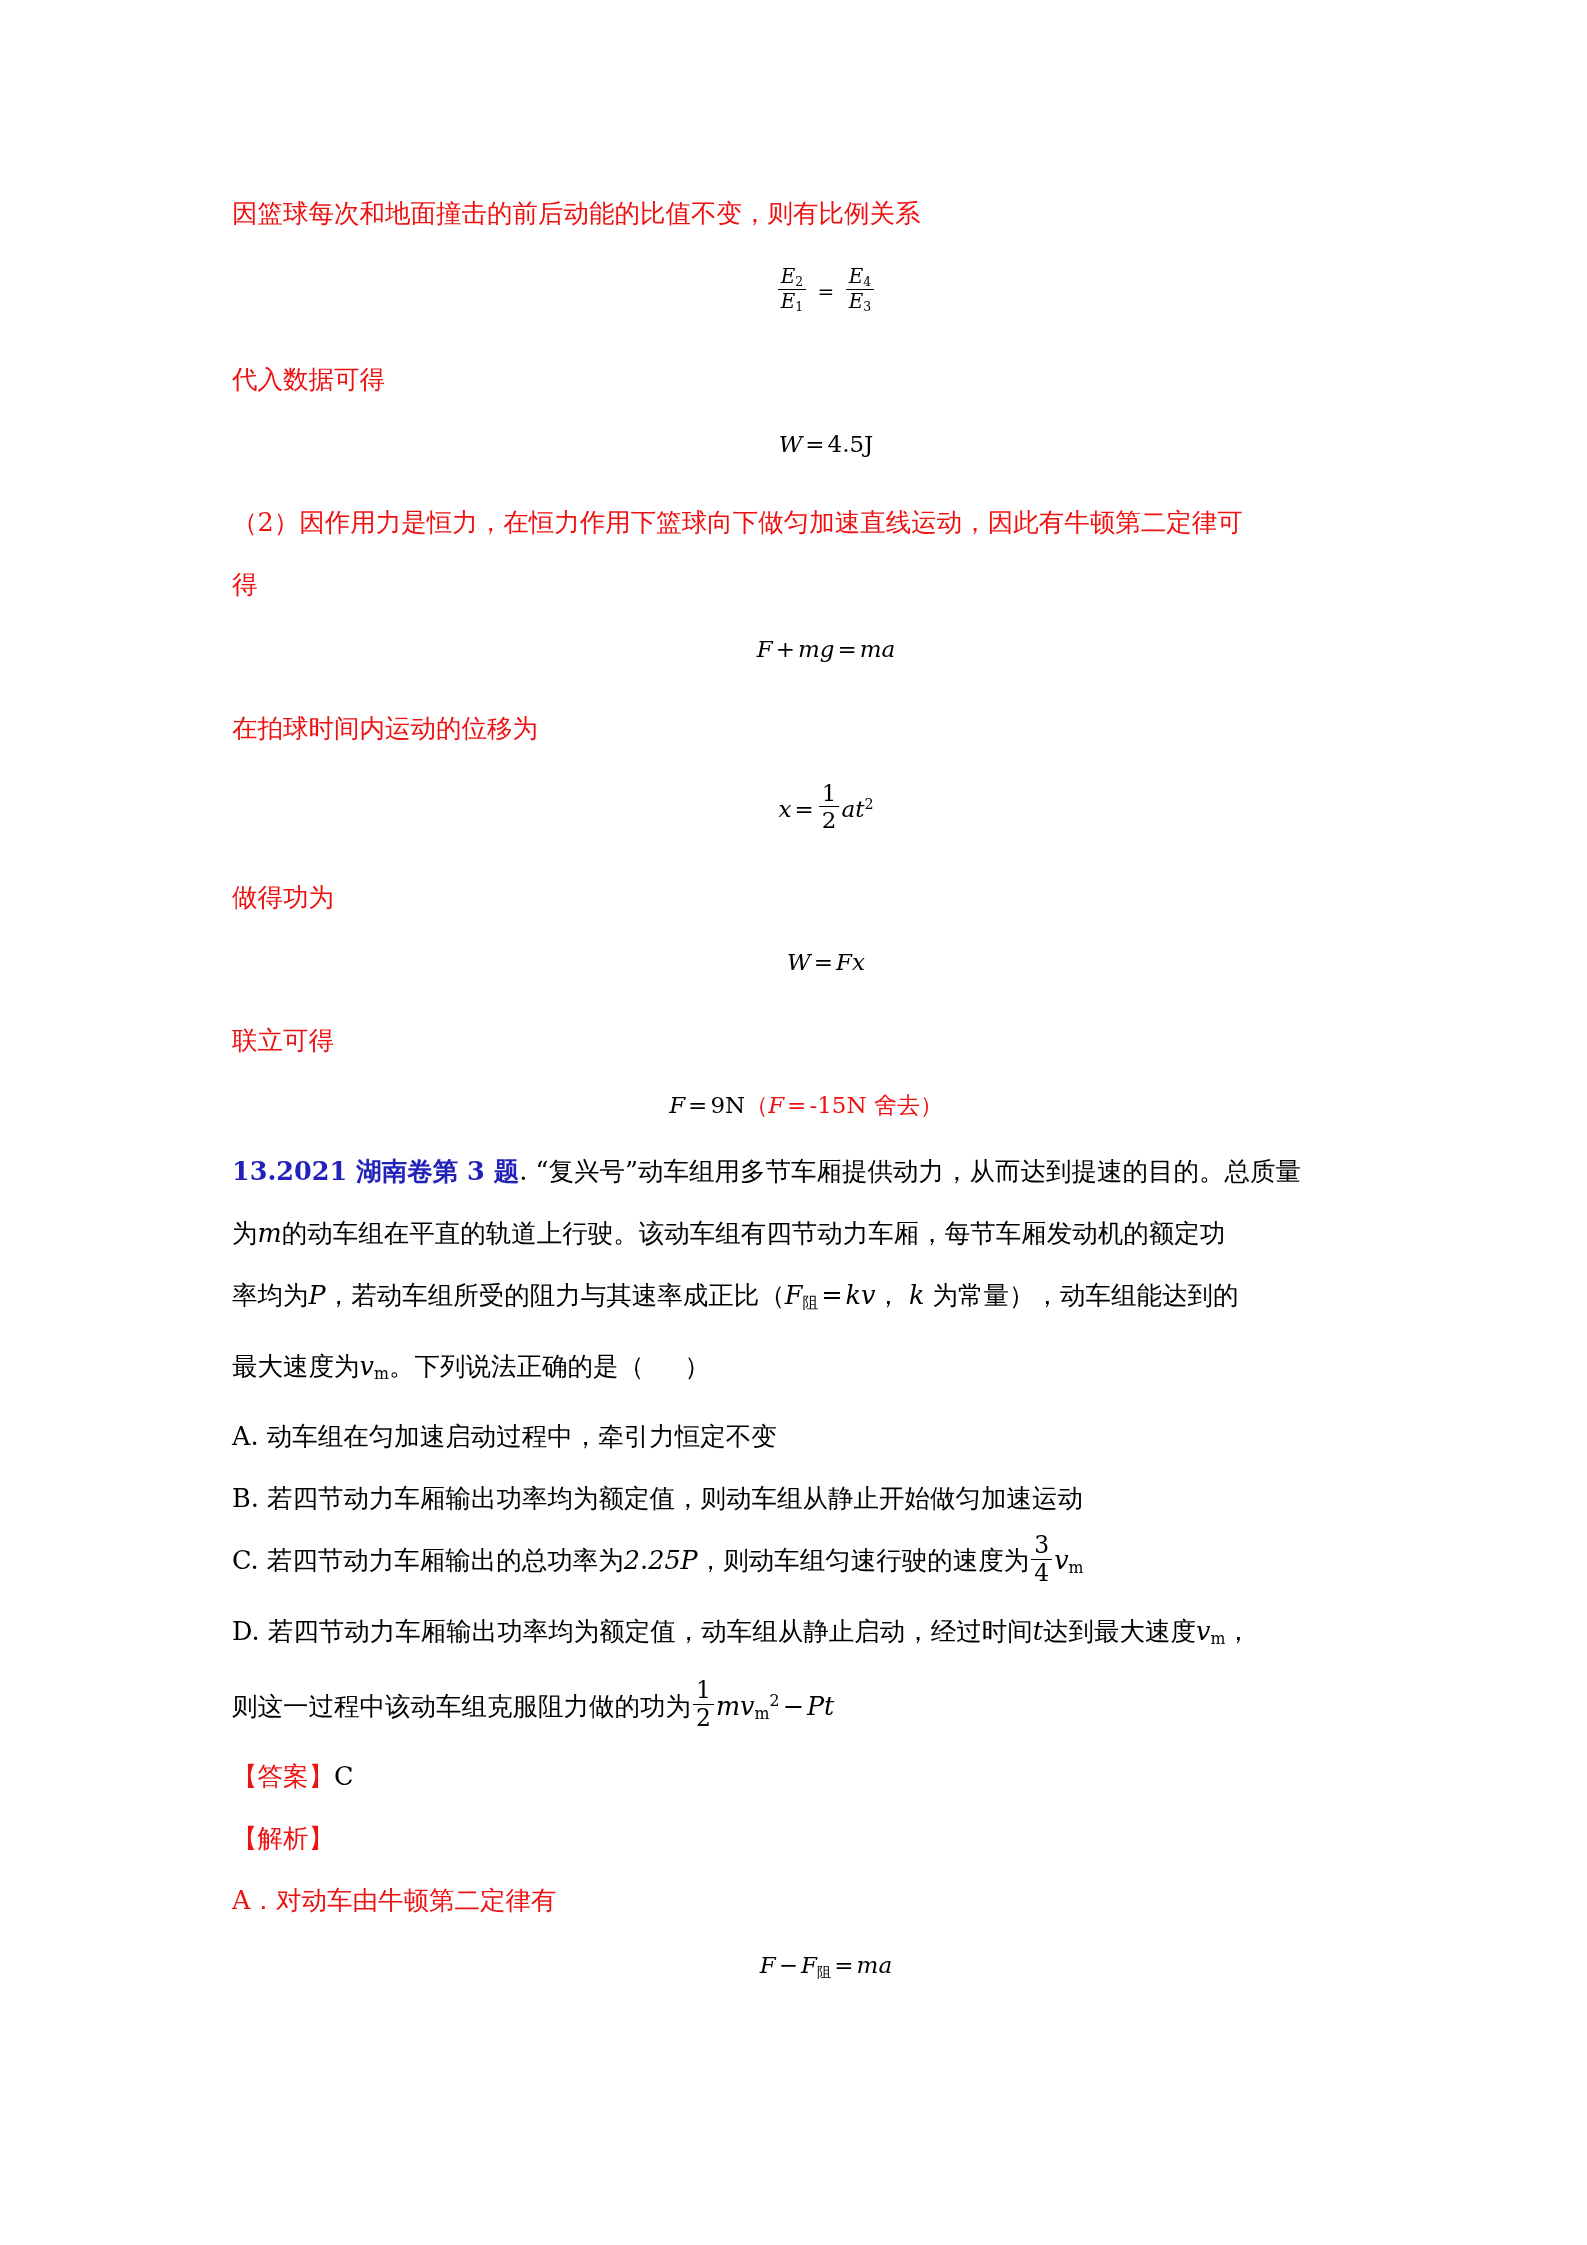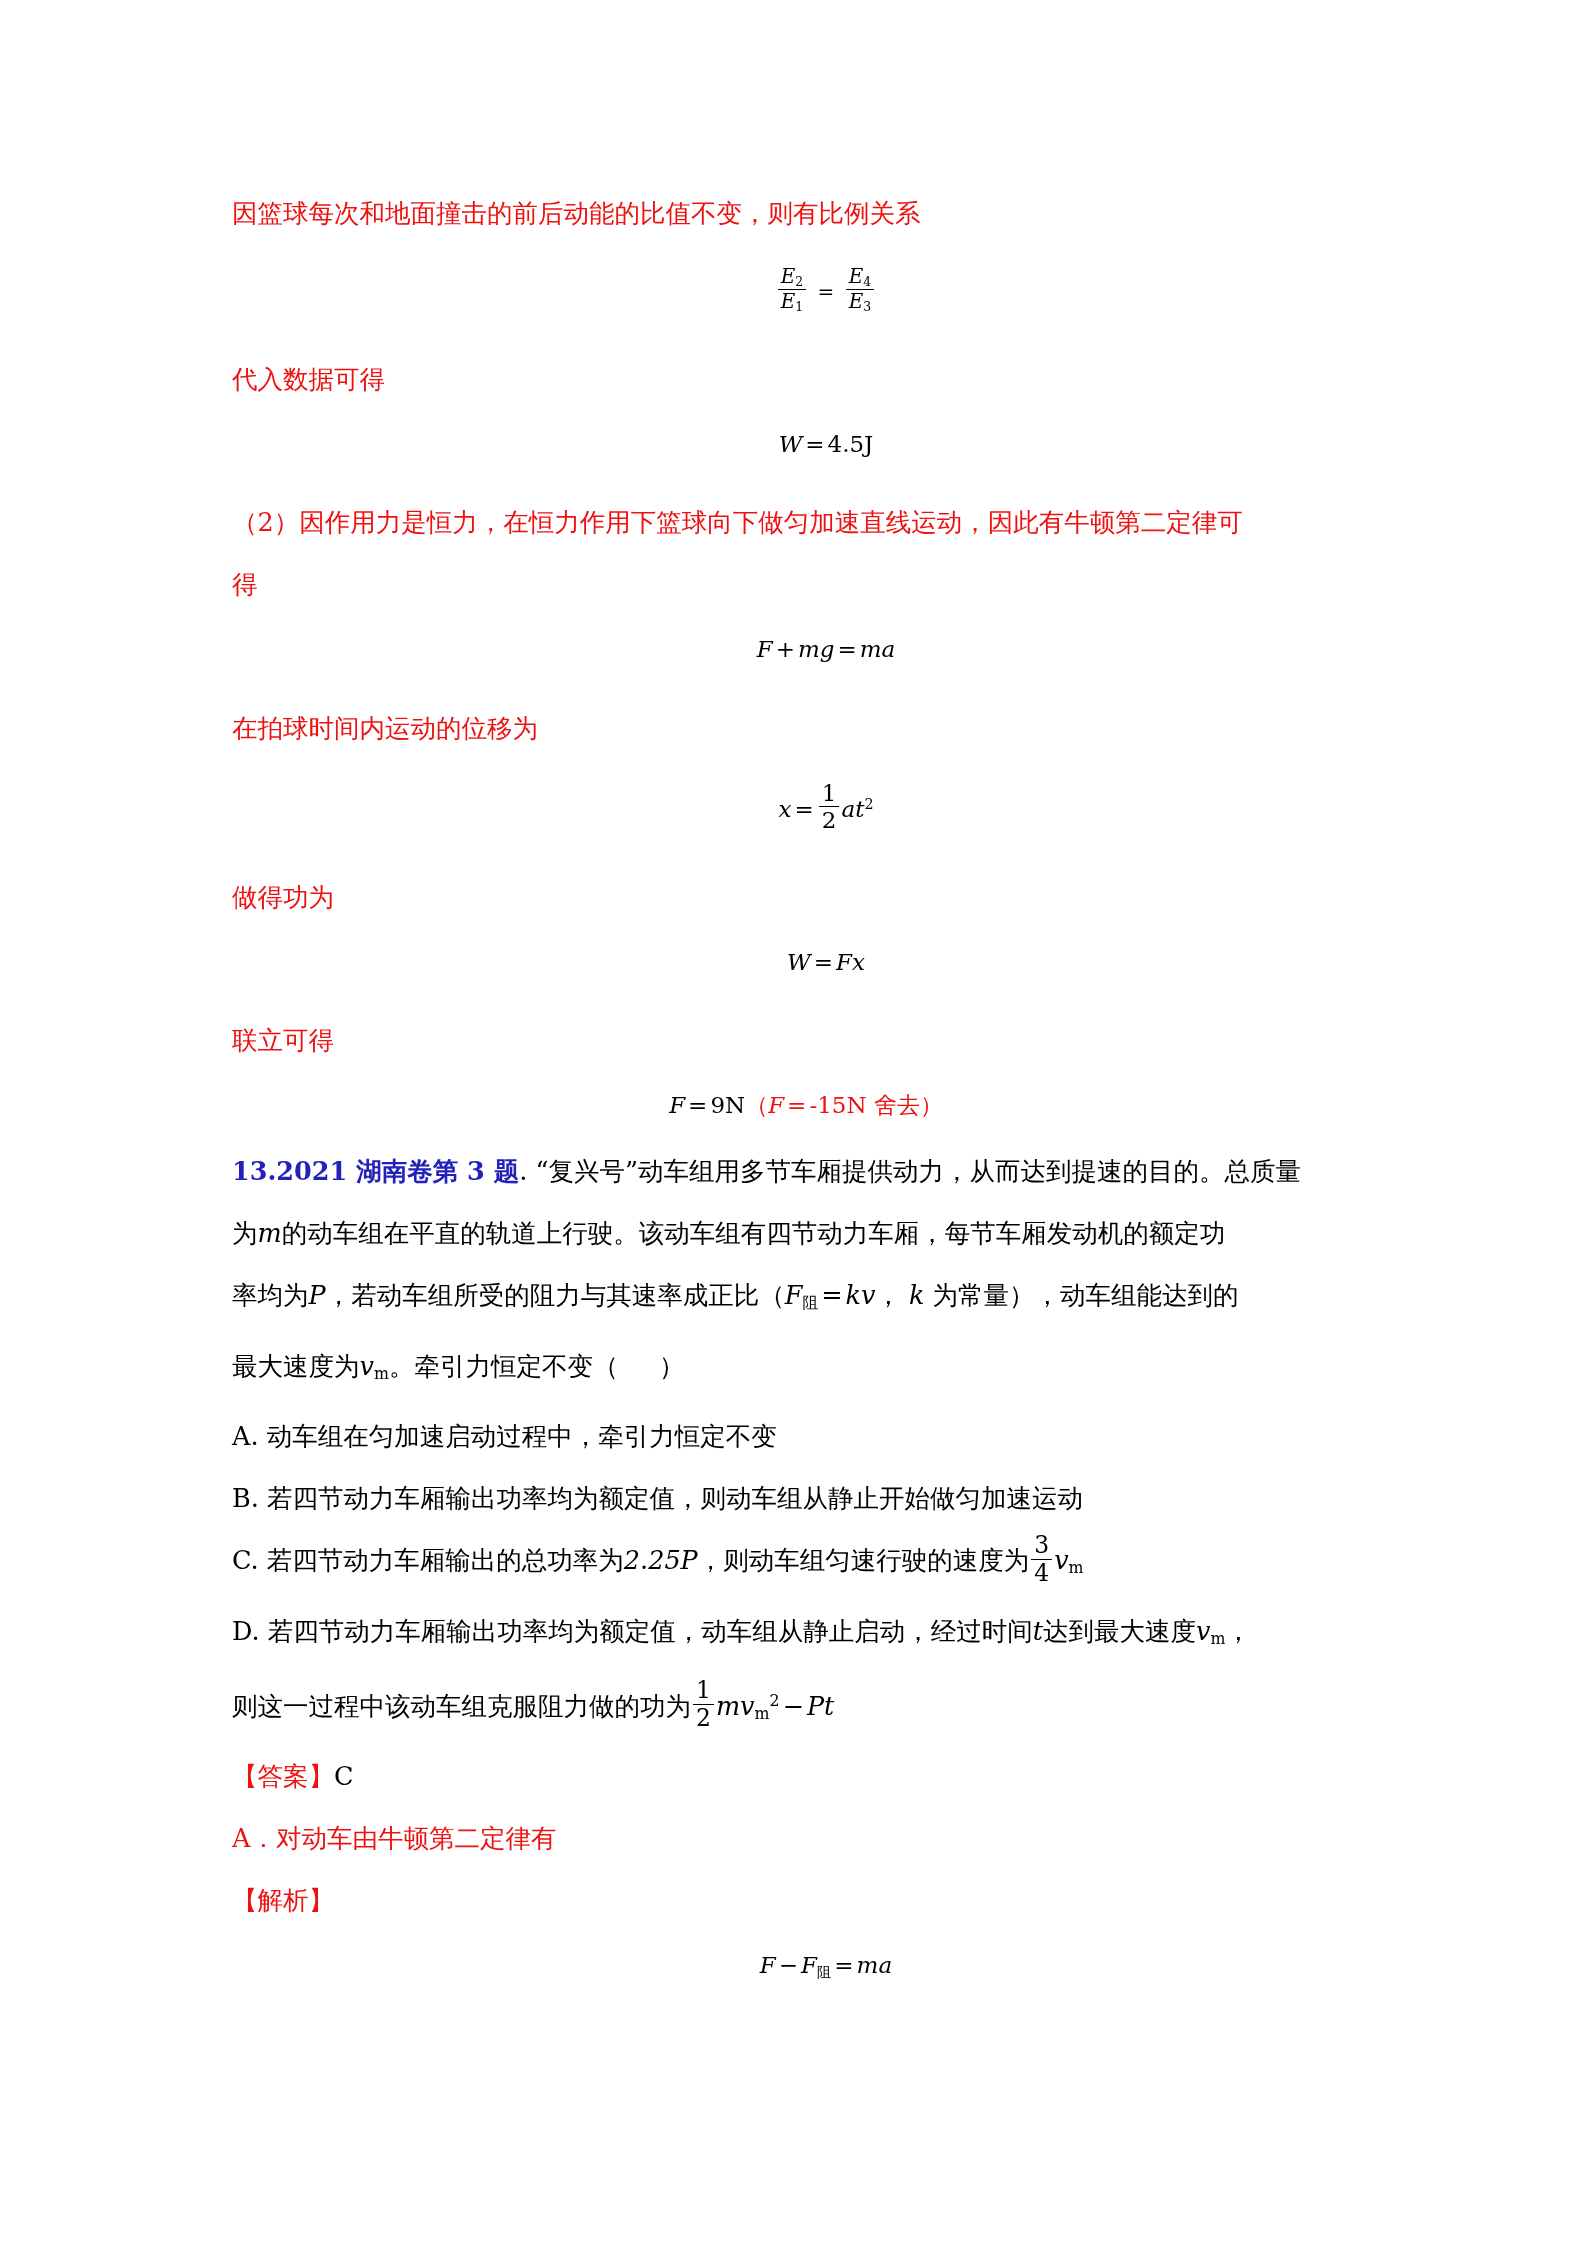--- a/index.html
+++ b/index.html
@@ -184,21 +184,21 @@
 
   <div class="textline cn">
     <span>为</span><span class="mi">m</span><span>的动车组在平直的轨道上行驶。该动车组有四节动力车厢，每节车厢发动机的额定功</span>
   </div>
 
   <div class="textline cn">
     <span>率均为</span><span class="mi">P</span><span>，若动车组所受的阻力与其速率成正比（</span><span class="mi">F</span><sub class="sbn cn">阻</sub><span class="op">=</span><span class="mi">kv</span><span class="cn">，&nbsp;</span><span class="mi">k</span><span class="cn">&nbsp;</span><span>为常量</span><span>），动车组能达到的</span>
   </div>
 
   <div class="textline cn">
-    <span>最大速度为</span><span class="mi">v</span><sub class="sbn">m</sub><span>。牵引力恒定不变（</span><span>&nbsp;&nbsp;&nbsp;&nbsp;&nbsp;</span><span>）</span>
+    <span>最大速度为</span><span class="mi">v</span><sub class="sbn">m</sub><span>。下列说法正确的是（</span><span>&nbsp;&nbsp;&nbsp;&nbsp;&nbsp;</span><span>）</span>
   </div>
 
   <div class="opt cn">
     <span>A.</span>&nbsp;<span>动车组在匀加速启动过程中，牵引力恒定不变</span>
   </div>
 
   <div class="opt cn">
     <span>B.</span>&nbsp;<span>若四节动力车厢输出功率均为额定值，则动车组从静止开始做匀加速运动</span>
   </div>
 
@@ -211,23 +211,23 @@
   </div>
 
   <div class="opt cn">
     <span>则这一过程中该动车组克服阻力做的功为</span><span class="frac small"><span class="num mn">1</span><span class="den mn">2</span></span><span class="mi">m</span><span class="mi">v</span><sub class="sbn">m</sub><sup class="spn">2</sup><span class="op">−</span><span class="mi">Pt</span>
   </div>
 
   <div class="opt cn">
     <span class="red">【答案】</span><span class="black">C</span>
   </div>
 
+  <div class="opt cn red">【解析】</div>
+
   <div class="opt cn red">A．对动车由牛顿第二定律有</div>
-
-  <div class="opt cn red">【解析】</div>
 
   <div class="gap-s"></div>
 
   <div class="eq eq-indent">
     <span class="mi">F</span><span class="op">−</span><span class="mi">F</span><sub class="sbn cn">阻</sub><span class="op">=</span><span class="mi">ma</span>
   </div>
 
  </div>
 </div>
 

